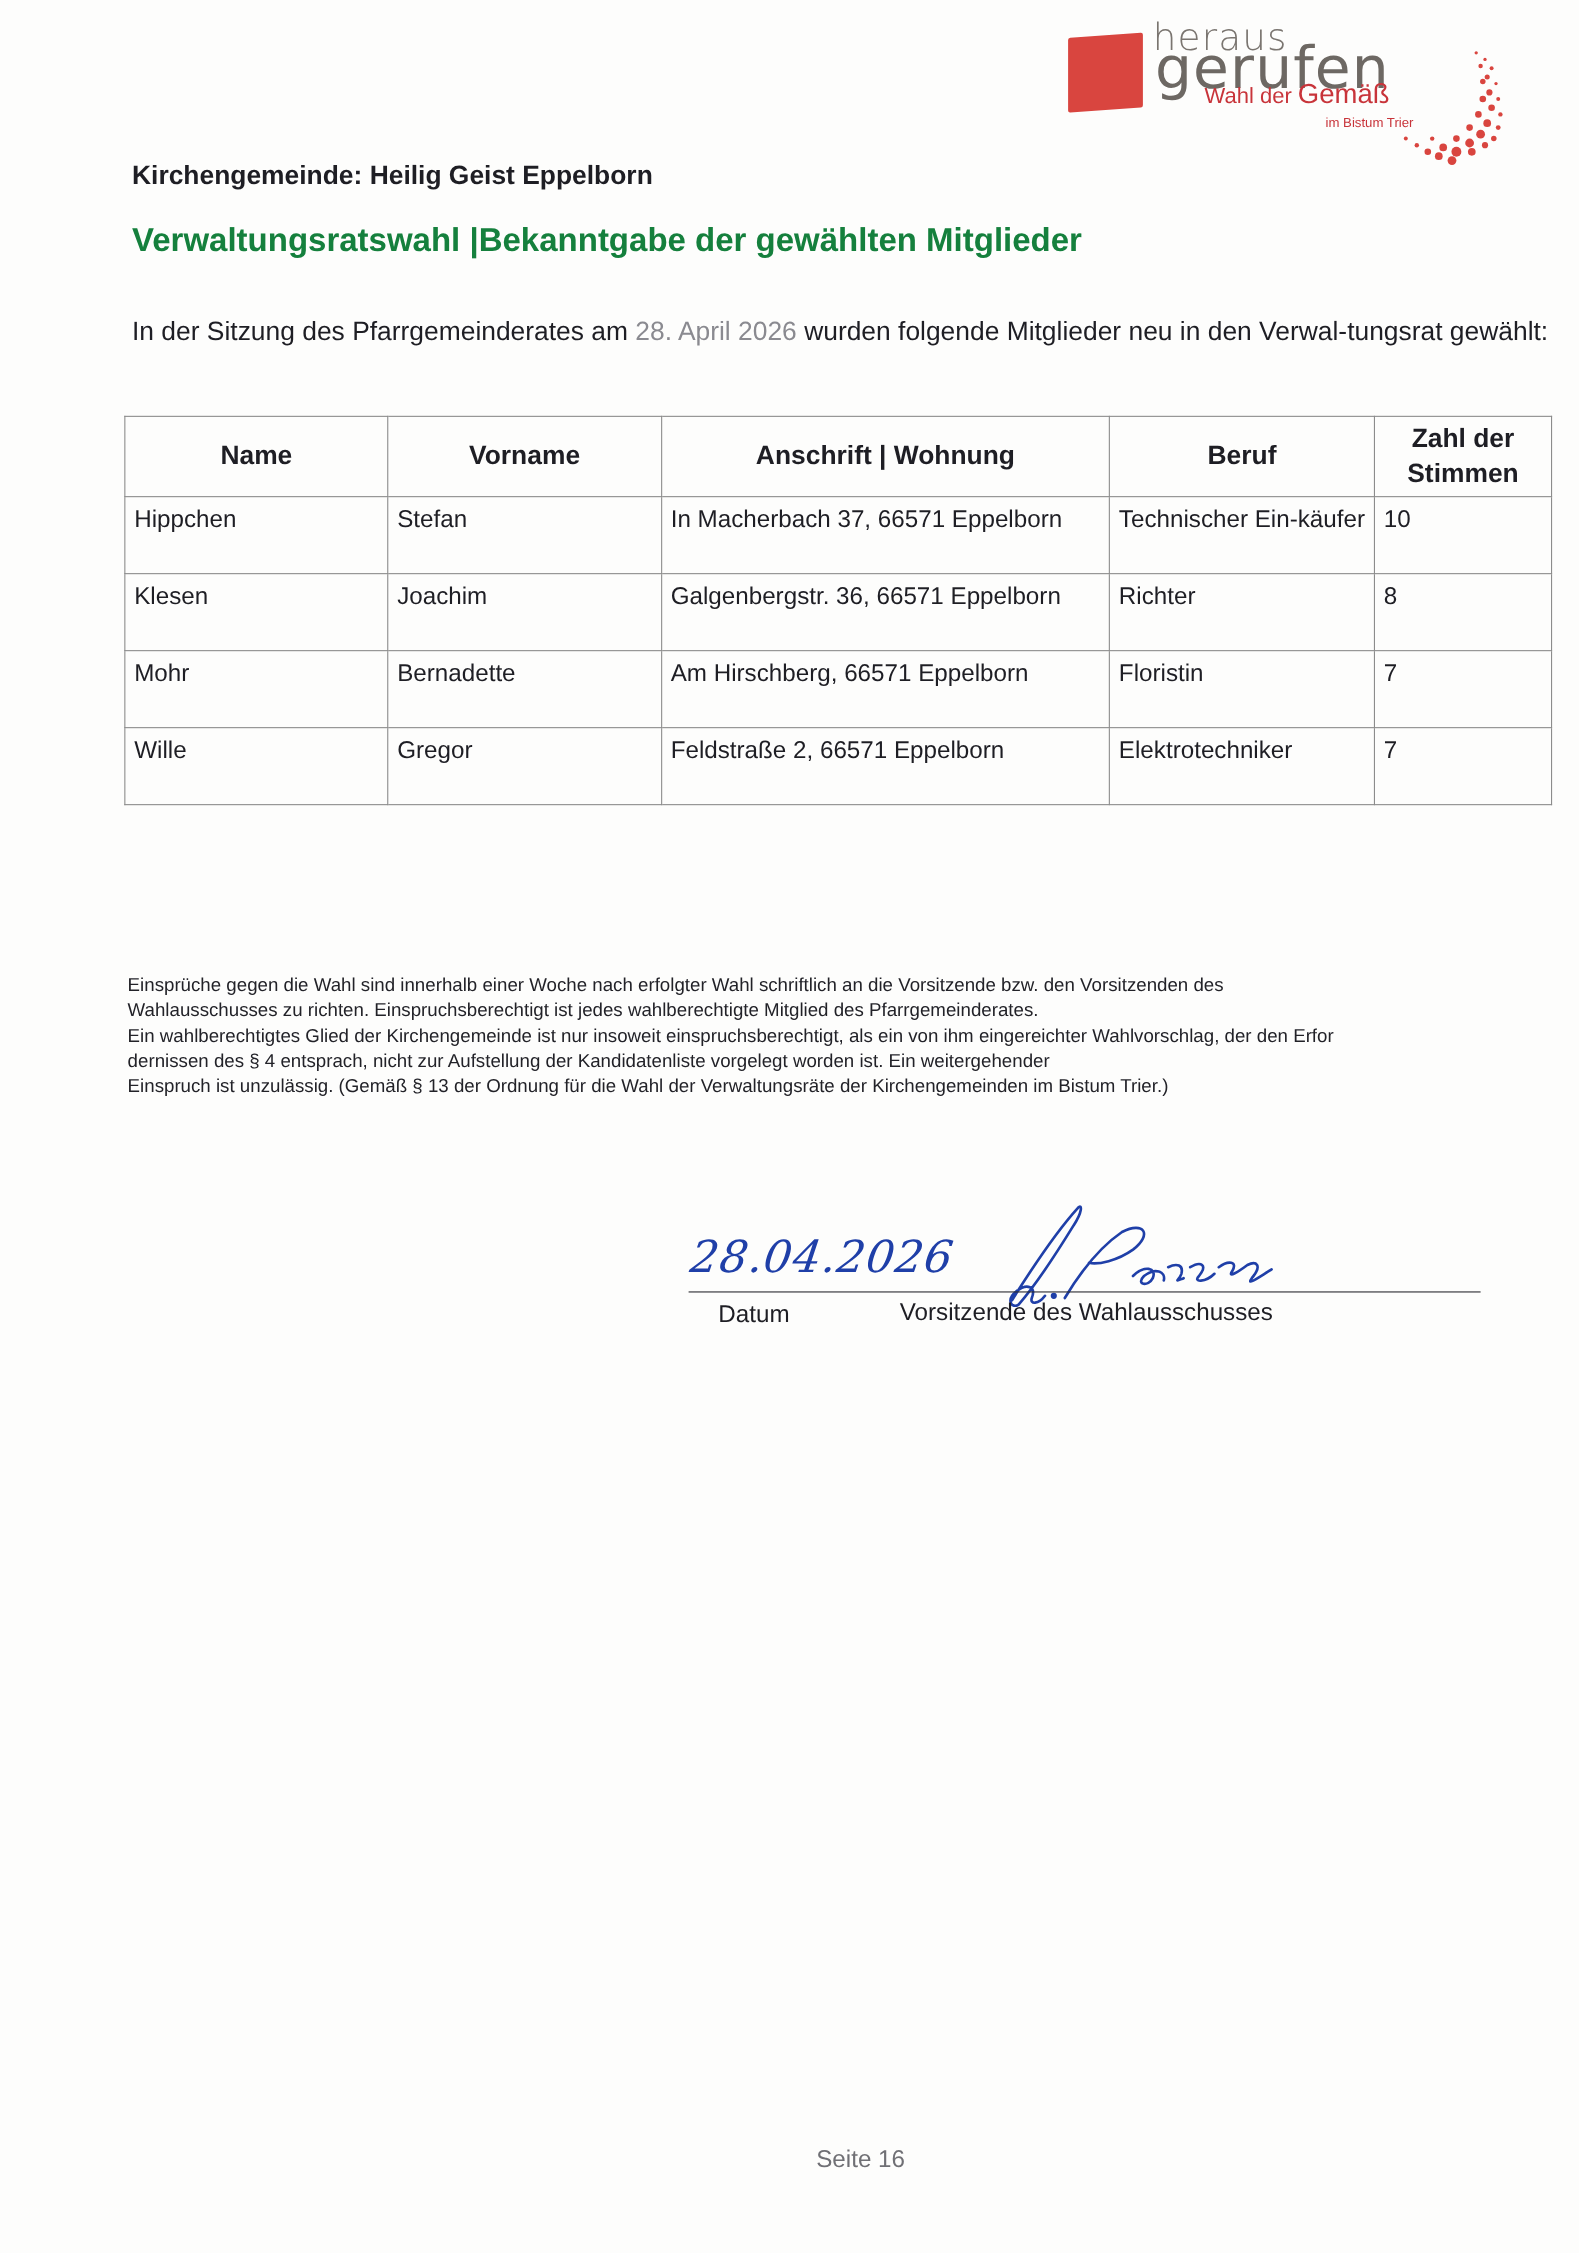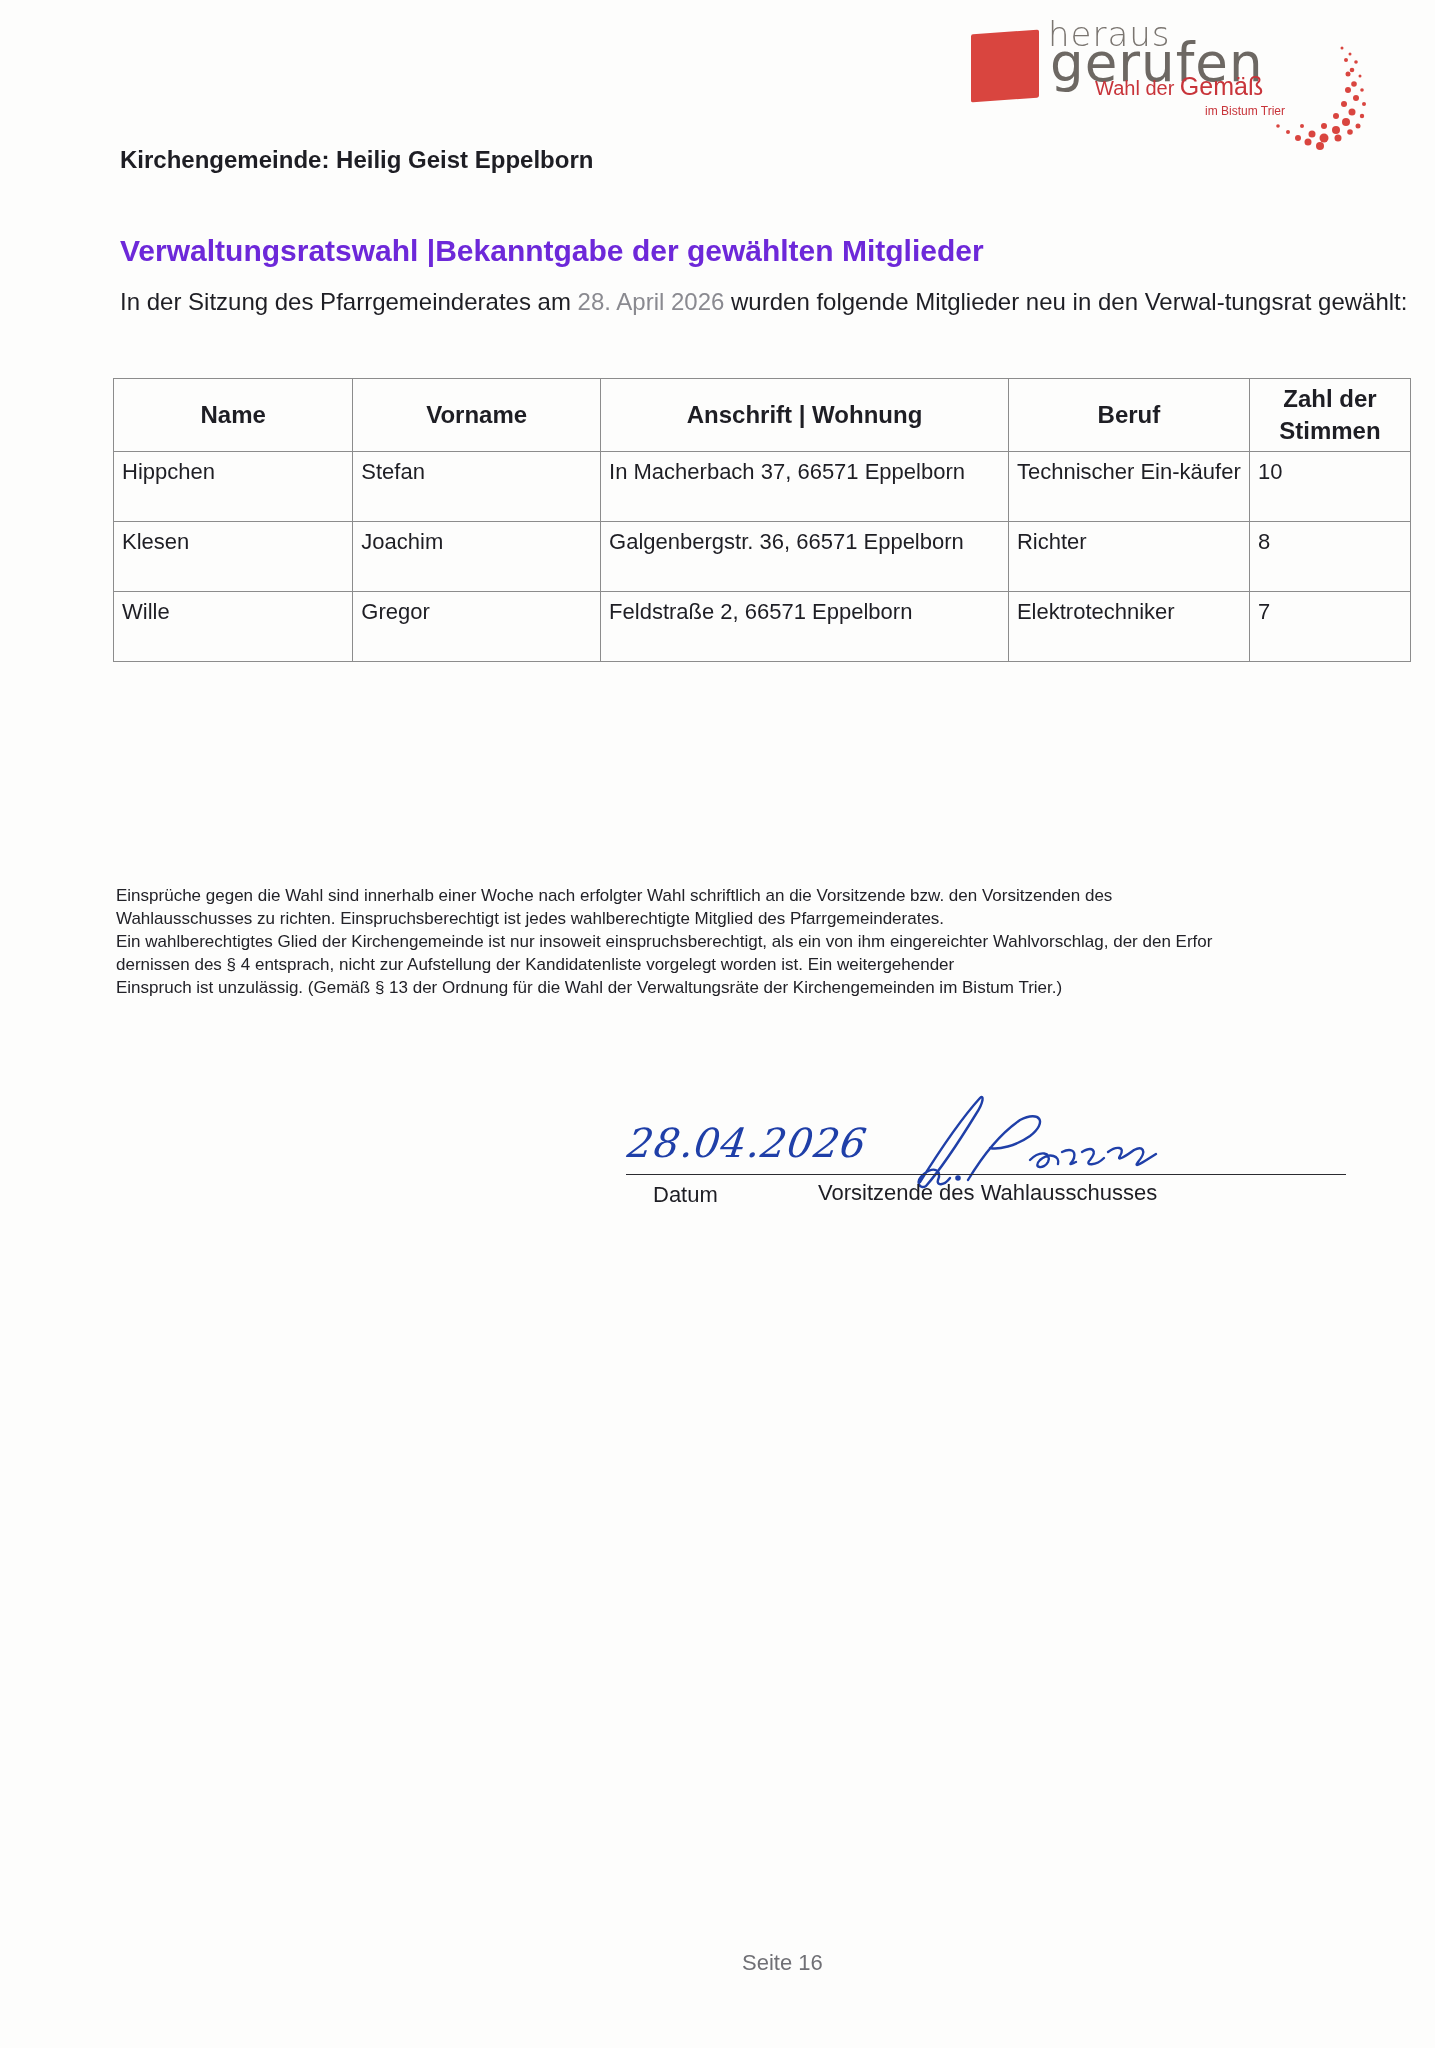--- a/index.html
+++ b/index.html
@@ -78,24 +78,24 @@
     position: absolute;
     left: 120px;
     top: 146px;
     font-size: 24px;
     font-weight: bold;
     color: #1e1e24;
   }
   .title {
     position: absolute;
     left: 120px;
-    top: 234px;
+    top: 202px;
     font-size: 30px;
     font-weight: bold;
-    color: #6d28d9;
+    color: #15803d;
   }
   .intro {
     position: absolute;
     left: 120px;
     top: 283px;
     width: 1290px;
     font-size: 24px;
     line-height: 38px;
     color: #1e1e24;
   }
@@ -265,20 +265,27 @@
       <td>10</td>
     </tr>
     <tr>
       <td>Klesen</td>
       <td>Joachim</td>
       <td>Galgenbergstr. 36, 66571 Eppelborn</td>
       <td>Richter</td>
       <td>8</td>
     </tr>
     <tr>
+      <td>Mohr</td>
+      <td>Bernadette</td>
+      <td>Am Hirschberg, 66571 Eppelborn</td>
+      <td>Floristin</td>
+      <td>7</td>
+    </tr>
+    <tr>
       <td>Wille</td>
       <td>Gregor</td>
       <td>Feldstraße 2, 66571 Eppelborn</td>
       <td>Elektrotechniker</td>
       <td>7</td>
     </tr>
   </tbody>
 </table>
 
 <div class="notice">

